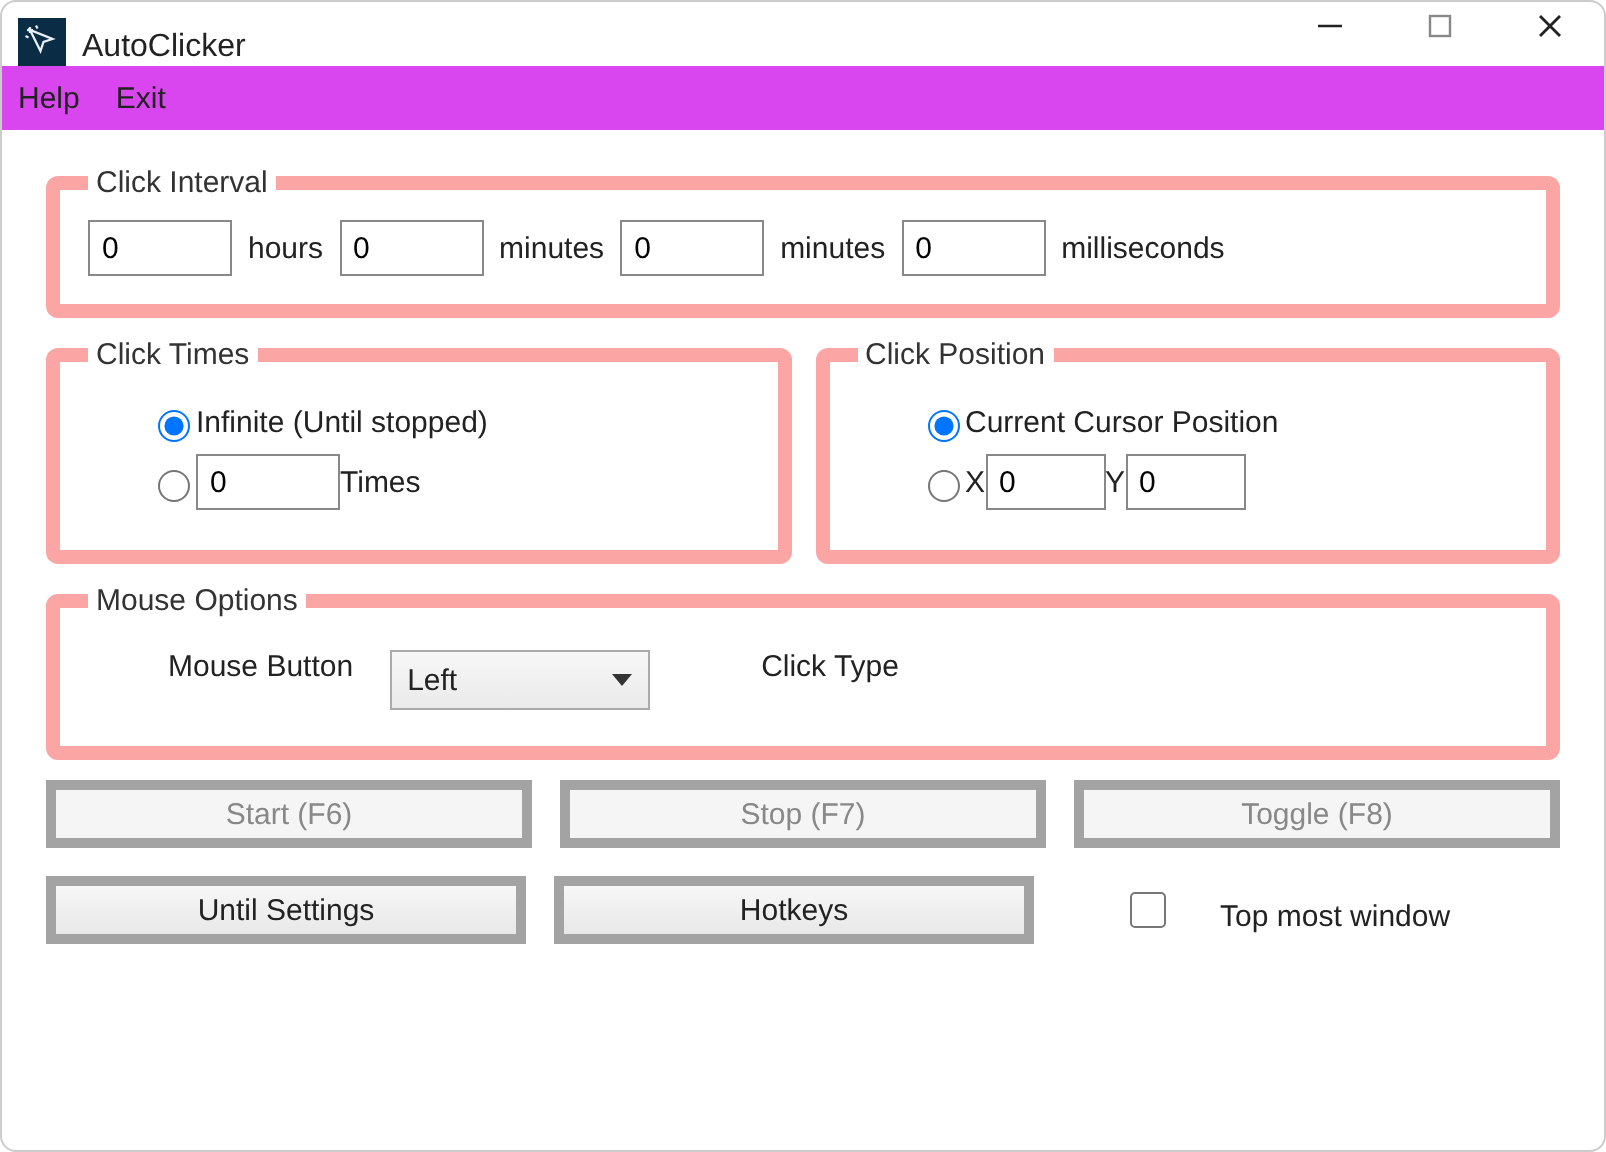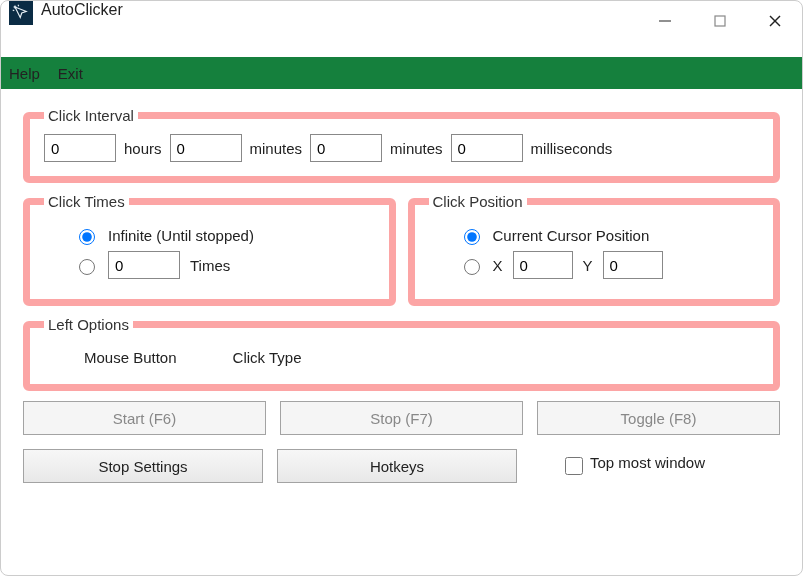--- a/index.html
+++ b/index.html
@@ -11,43 +11,43 @@
     background: #fff;
     width: 803px;
     height: 576px;
     border: 1px solid #ccc;
     border-radius: 8px;
     overflow: hidden;
   }
   
   .titlebar {
     display: flex;
-    align-items: flex-start;
-    height: 56px;
+    align-items: flex-end;
+    height: 32px;
     padding-left: 8px;
   }
   .titlebar .app-icon {
     width: 24px; height: 24px;
     background: #0b2c45;
     display: flex; align-items: center; justify-content: center;
     margin-right: 8px;
   }
   .titlebar .app-icon svg { width: 18px; height: 18px; }
   .titlebar .title { flex: 0 0 auto; font-size: 16px; }
   .titlebar .spacer { flex: 1; }
   .winbtn {
     width: 55px; height: 40px;
     display: flex; align-items: center; justify-content: center;
     cursor: default;
   }
   .winbtn svg { width: 14px; height: 14px; }
   
   .menubar {
     height: 32px;
-    background: #15803d;
+    background: #d946ef;
     display: flex;
     align-items: center;
     padding: 0 8px;
     gap: 18px;
     font-size: 15px;
   }
   .menubar .menu-item { cursor: default; }
   
   .content { padding: 18px 22px 10px 22px; }
   fieldset {
@@ -69,21 +69,21 @@
     border: 1px solid #888;
     padding: 2px 6px;
     font-size: 15px;
     font-family: inherit;
     background: #fff;
   }
   .w-small { width: 60px; }
   .w-med { width: 72px; }
   .w-times { width: 72px; }
   .lbl { font-size: 15px; }
-  .radio-row { display: flex; align-items: center; gap: 10px; margin: 6px 0 6px 30px; }
+  .radio-row { display: flex; align-items: center; margin: 6px 0 6px 30px; }
   input[type=radio] { width: 16px; height: 16px; }
   input[type=checkbox] { width: 18px; height: 18px; }
   .options-row { display: flex; gap: 18px; padding: 6px 20px 4px 40px; }
   .select {
     position: relative;
     width: 130px; height: 30px;
     background: linear-gradient(#f7f7f7,#eaeaea);
     border: 1px solid #aaa;
     display: flex; align-items: center;
     padding: 0 8px;
@@ -93,30 +93,30 @@
     position: absolute; right: 8px; top: 50%; transform: translateY(-50%);
     width: 0; height: 0;
     border-left: 5px solid transparent;
     border-right: 5px solid transparent;
     border-top: 6px solid #333;
   }
   .btnrow { display: flex; gap: 14px; margin-top: 8px; }
   .btn {
     flex: 1;
     height: 34px;
-    border: 1px solid #a3a3a3;
+    border: 5px solid #a3a3a3;
     background: linear-gradient(#f7f7f7,#e8e8e8);
     display: flex; align-items: center; justify-content: center;
     font-size: 15px;
     cursor: default;
   }
   .btn.disabled { color: #888; background: #f5f5f5; }
   .bottomrow { display: flex; align-items: center; gap: 14px; margin-top: 14px; }
   .bottomrow .btn { flex: 0 0 240px; }
-  .checkbox-wrap { display: flex; align-items: flex-start; gap: 4px; margin-left: 30px; }
+  .checkbox-wrap { display: flex; align-items: flex-end; gap: 24px; margin-left: 30px; }
 </style>
 </head>
 <body>
 
 <div class="titlebar">
   <div class="app-icon">
     <svg viewBox="0 0 24 24">
       <path d="M4 4 L11 18 L13 12 L19 10 Z" fill="none" stroke="#e8f0f6" stroke-width="1.5"></path>
       <line x1="4" y1="2" x2="4" y2="6" stroke="#e8f0f6" stroke-width="1.5"></line>
       <line x1="2" y1="4" x2="6" y2="4" stroke="#e8f0f6" stroke-width="1.5"></line>
@@ -189,36 +189,40 @@
         <input type="radio" name="position" style="">
         <span class="lbl">X</span>
         <input type="text" class="w-small" value="0" style="">
         <span class="lbl">Y</span>
         <input type="text" class="w-small" value="0" style="">
       </div>
     </fieldset>
   </div>
 
   <fieldset>
-    <legend>Left Options</legend>
+    <legend>Mouse Options</legend>
     <div class="options-row">
       <span class="lbl">Mouse Button</span>
+      <div class="select">
+        <span>Left</span>
+        <span class="caret"></span>
+      </div>
       <span style="width:20px"></span>
       <span class="lbl">Click Type</span>
     </div>
   </fieldset>
 
   <div class="btnrow">
     <div class="btn disabled">Start (F6)</div>
     <div class="btn disabled">Stop (F7)</div>
     <div class="btn disabled">Toggle (F8)</div>
   </div>
 
   <div class="bottomrow">
-    <div class="btn">Stop Settings</div>
+    <div class="btn">Until Settings</div>
     <div class="btn">Hotkeys</div>
     <div class="checkbox-wrap">
       <input type="checkbox" style="">
       <span class="lbl">Top most window</span>
     </div>
   </div>
 
 </div>
 
 </body></html>

